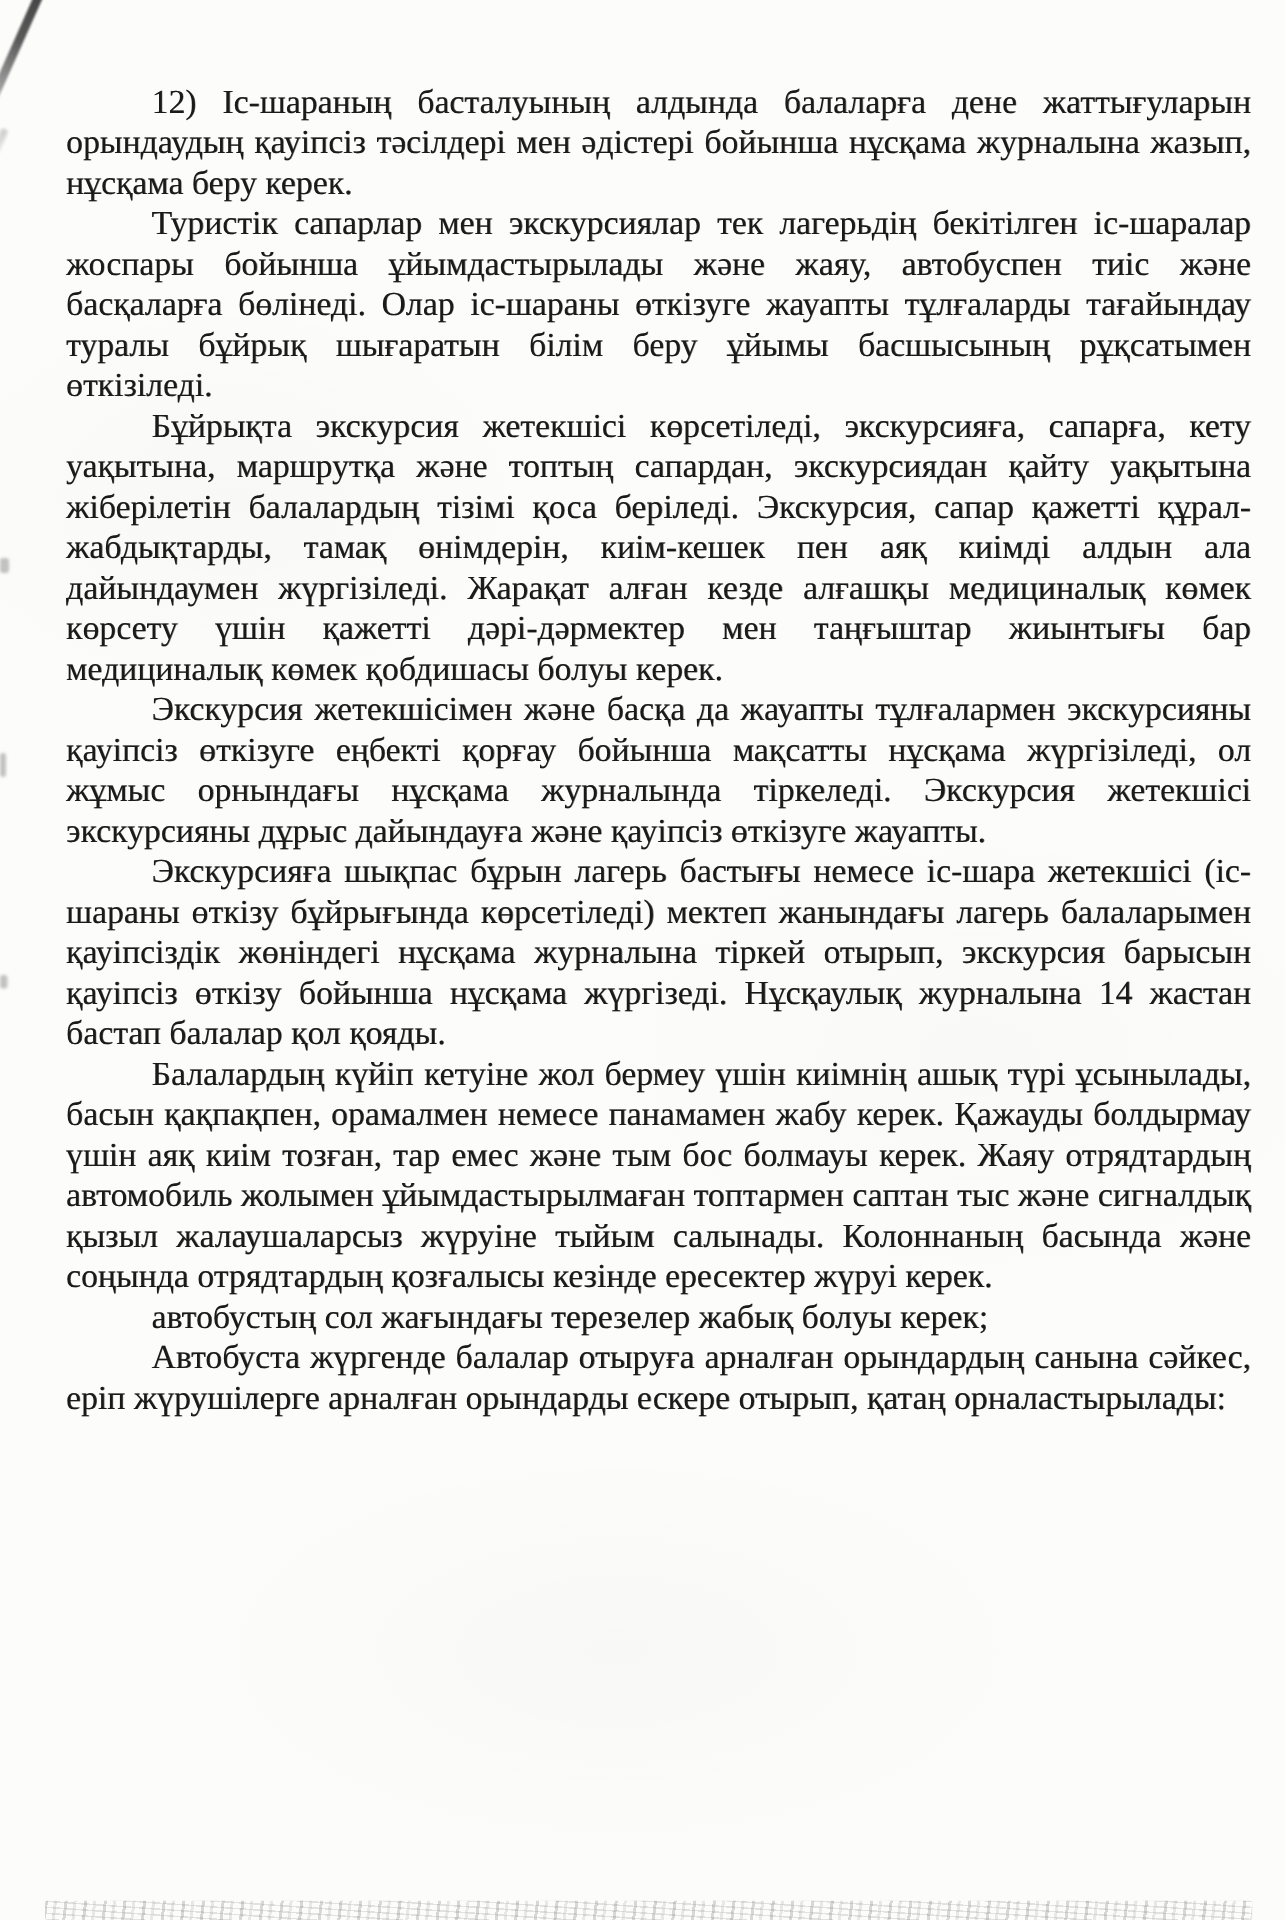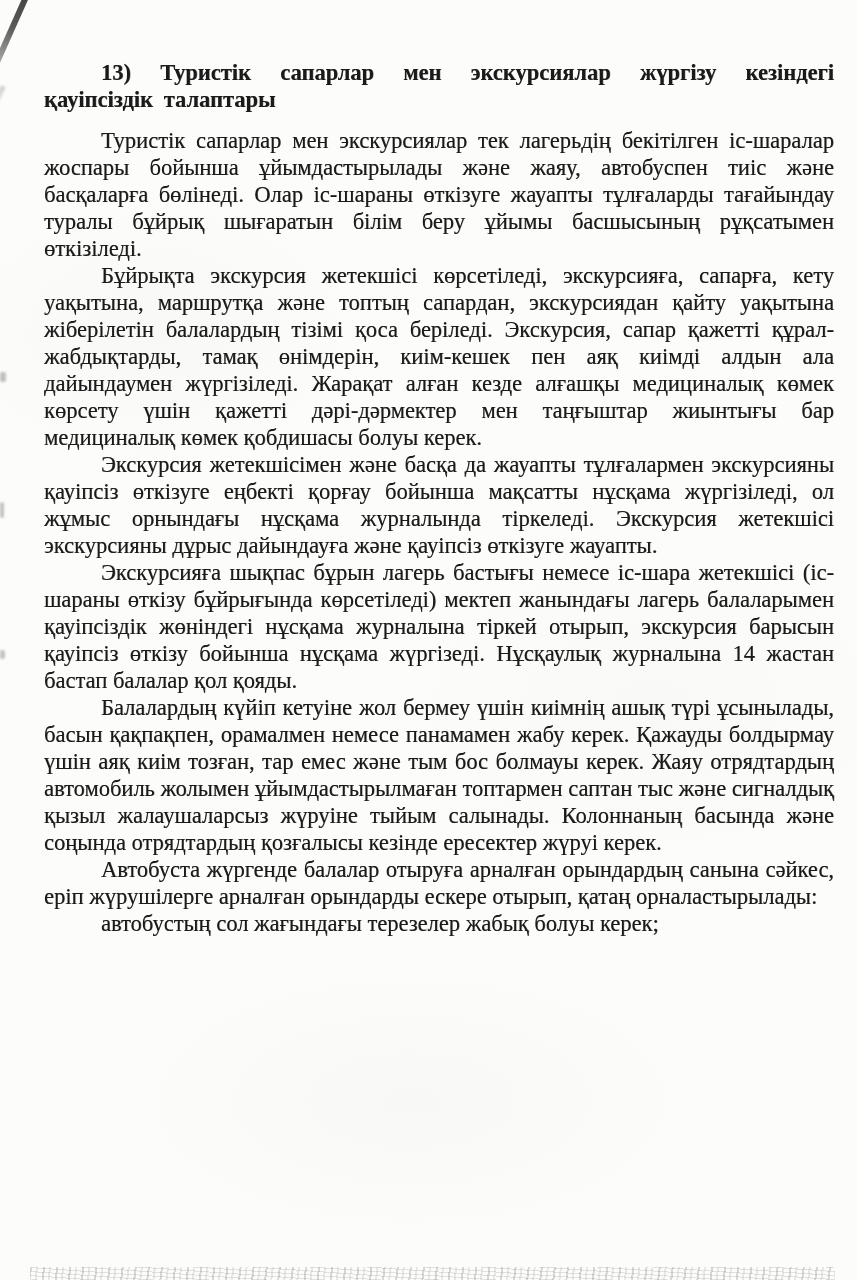--- a/index.html
+++ b/index.html
@@ -92,24 +92,24 @@
 
 <div class="page">
 
   <div class="fold-mark"></div>
   <div class="fold-mark-tail"></div>
   <div class="speck s1"></div>
   <div class="speck s2"></div>
   <div class="speck s3"></div>
 
   <div class="content">
-    <p class="heading">13) Туристік сапарлар мен экскурсиялар жүргізу кезіндегі қауіпсіздік талаптары</p>
+    <p>12) Іс-шараның басталуының алдында балаларға дене жаттығуларын орындаудың қауіпсіз тәсілдері мен әдістері бойынша нұсқама журналына жазып, нұсқама беру керек.</p>
     <p>Туристік сапарлар мен экскурсиялар тек лагерьдің бекітілген іс-шаралар жоспары бойынша ұйымдастырылады және жаяу, автобуспен тиіс және басқаларға бөлінеді. Олар іс-шараны өткізуге жауапты тұлғаларды тағайындау туралы бұйрық шығаратын білім беру ұйымы басшысының рұқсатымен өткізіледі.</p>
     <p>Бұйрықта экскурсия жетекшісі көрсетіледі, экскурсияға, сапарға, кету уақытына, маршрутқа және топтың сапардан, экскурсиядан қайту уақытына жіберілетін балалардың тізімі қоса беріледі. Экскурсия, сапар қажетті құрал-жабдықтарды, тамақ өнімдерін, киім-кешек пен аяқ киімді алдын ала дайындаумен жүргізіледі. Жарақат алған кезде алғашқы медициналық көмек көрсету үшін қажетті дәрі-дәрмектер мен таңғыштар жиынтығы бар медициналық көмек қобдишасы болуы керек.</p>
     <p>Экскурсия жетекшісімен және басқа да жауапты тұлғалармен экскурсияны қауіпсіз өткізуге еңбекті қорғау бойынша мақсатты нұсқама жүргізіледі, ол жұмыс орнындағы нұсқама журналында тіркеледі. Экскурсия жетекшісі экскурсияны дұрыс дайындауға және қауіпсіз өткізуге жауапты.</p>
     <p>Экскурсияға шықпас бұрын лагерь бастығы немесе іс-шара жетекшісі (іс-шараны өткізу бұйрығында көрсетіледі) мектеп жанындағы лагерь балаларымен қауіпсіздік жөніндегі нұсқама журналына тіркей отырып, экскурсия барысын қауіпсіз өткізу бойынша нұсқама жүргізеді. Нұсқаулық журналына 14 жастан бастап балалар қол қояды.</p>
     <p>Балалардың күйіп кетуіне жол бермеу үшін киімнің ашық түрі ұсынылады, басын қақпақпен, орамалмен немесе панамамен жабу керек. Қажауды болдырмау үшін аяқ киім тозған, тар емес және тым бос болмауы керек. Жаяу отрядтардың автомобиль жолымен ұйымдастырылмаған топтармен саптан тыс және сигналдық қызыл жалаушаларсыз жүруіне тыйым салынады. Колоннаның басында және соңында отрядтардың қозғалысы кезінде ересектер жүруі керек.</p>
+    <p>автобустың сол жағындағы терезелер жабық болуы керек;</p>
     <p>Автобуста жүргенде балалар отыруға арналған орындардың санына сәйкес, еріп жүрушілерге арналған орындарды ескере отырып, қатаң орналастырылады:</p>
-    <p>автобустың сол жағындағы терезелер жабық болуы керек;</p>
   </div>
 
   <div class="noise-band"></div>
 </div>
 
 </body></html>

